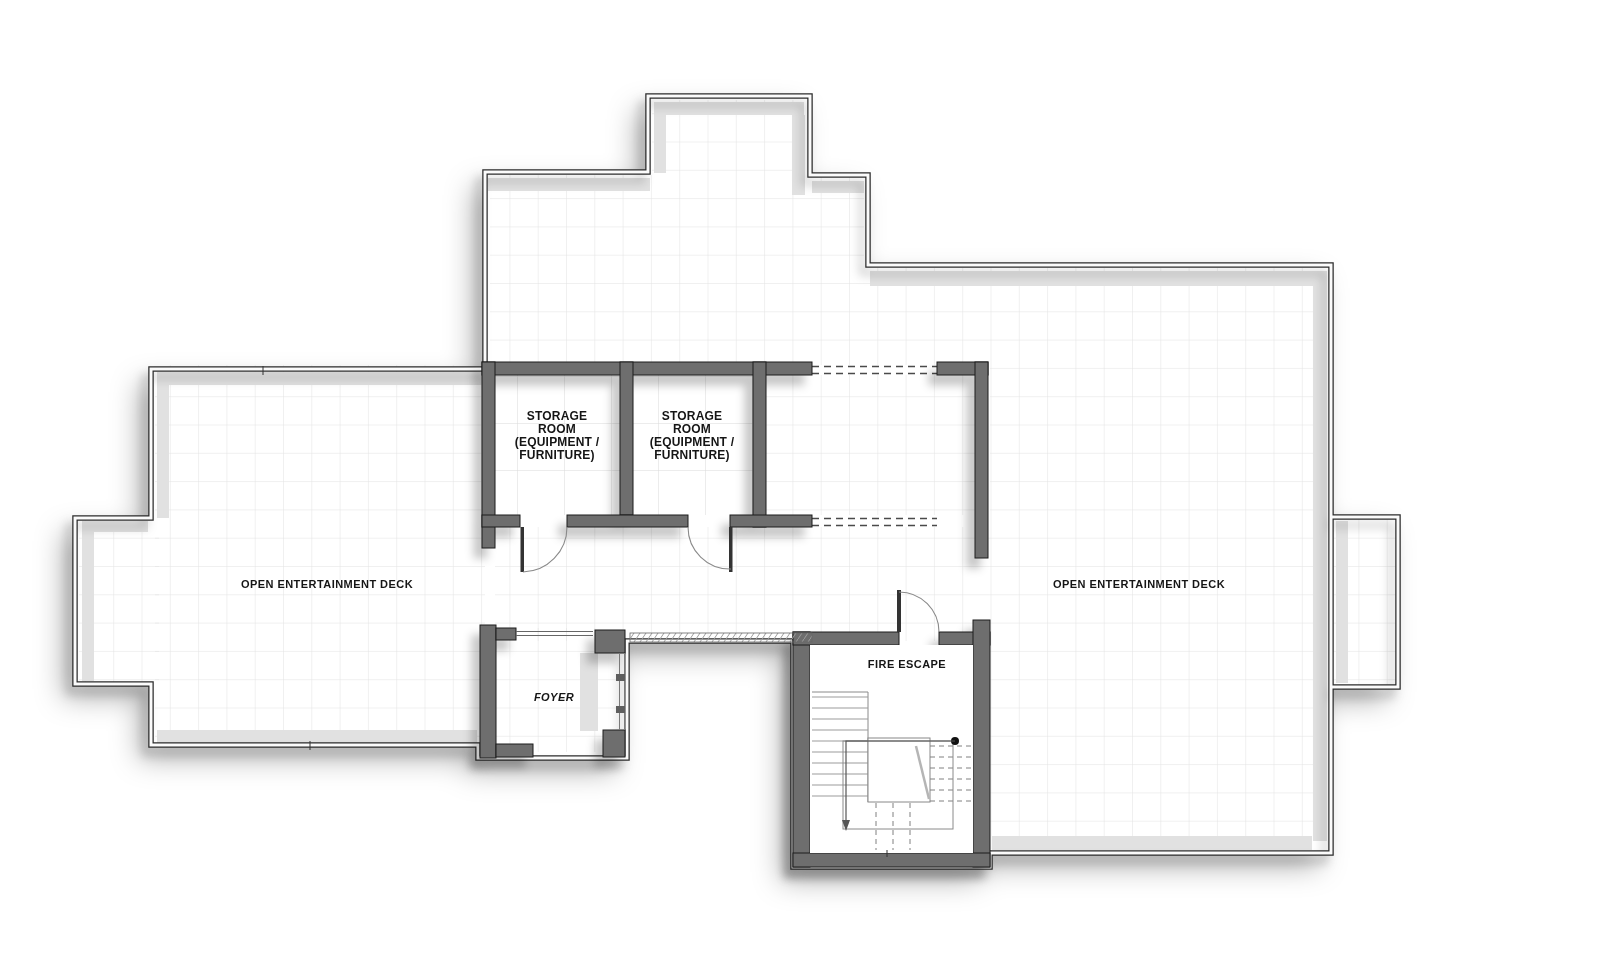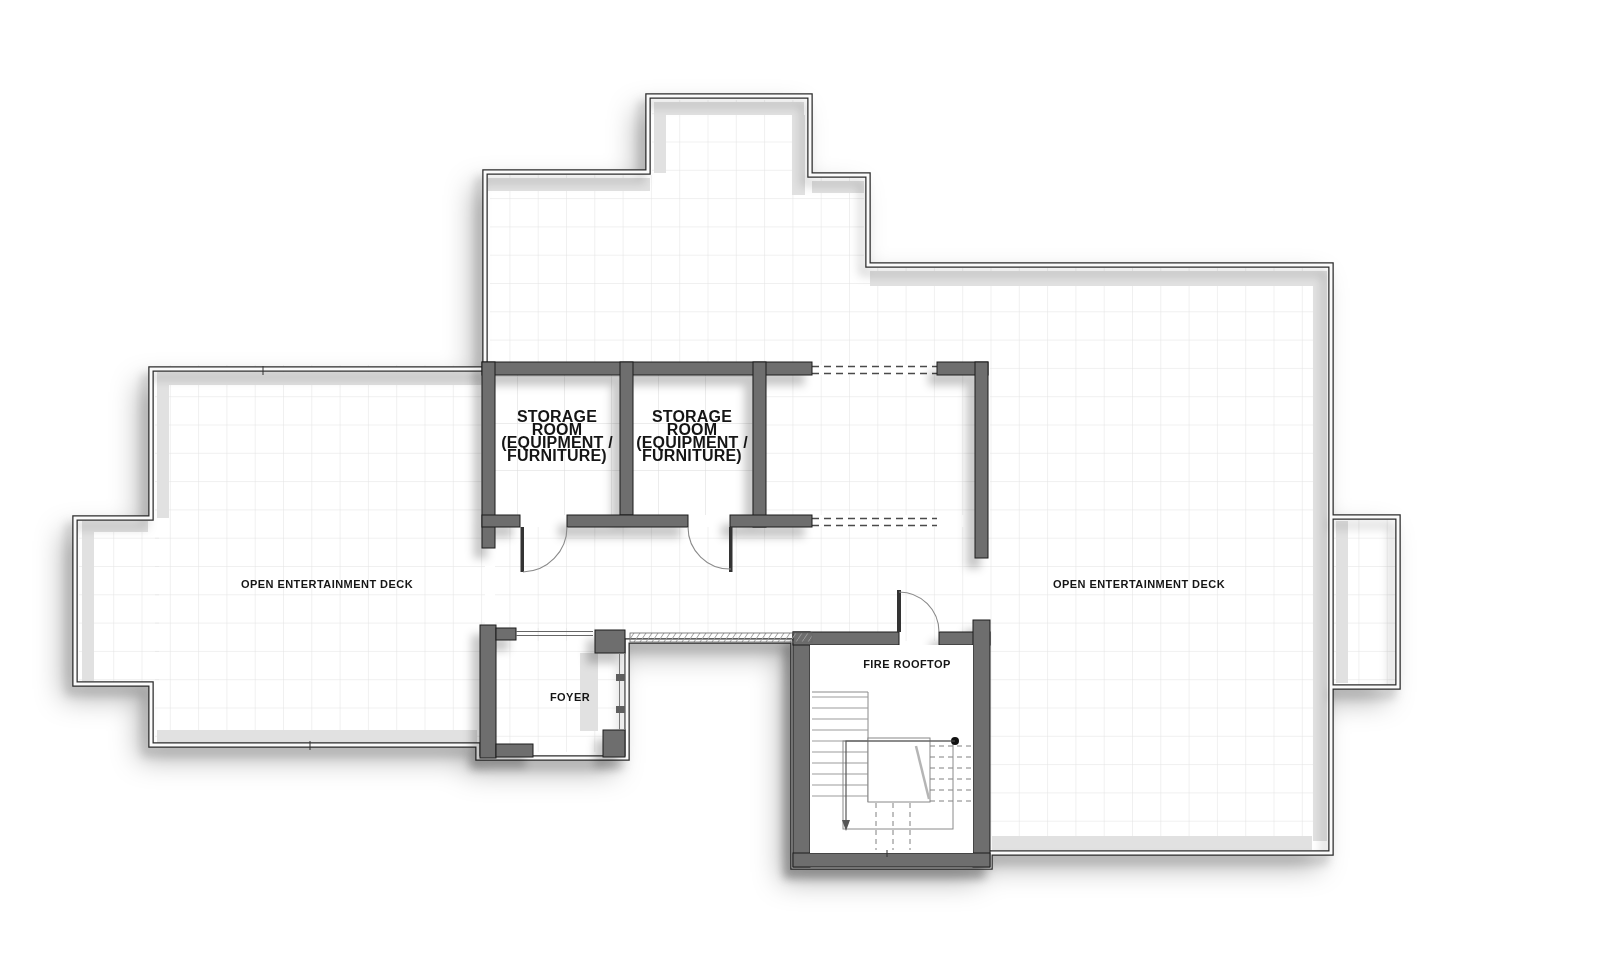--- a/index.html
+++ b/index.html
@@ -40,21 +40,21 @@
   
   .lbl{
     position:absolute;transform:translate(-50%,-50%);
     font-weight:bold;color:var(--text,#151515);white-space:nowrap;
     letter-spacing:.45px;
   }
   .lbl-deck{font-size:11px;text-align:center;}
   .lbl-room{
     position:absolute;transform:translateX(-50%);
     font-weight:bold;color:var(--text,#151515);
-    font-size:16px;line-height:13px;text-align:center;letter-spacing:.2px;
+    font-size:12px;line-height:13px;text-align:center;letter-spacing:.2px;
   }
   .lbl-small{font-size:11px;}
   .titleblock{position:absolute;left:1392px;top:44px;}
   .tb-title{font-size:15.5px;font-weight:bold;letter-spacing:.4px;color:#101010;}
   .tb-subwrap{margin-top:26px;}
   .tb-sub{font-size:15px;font-weight:normal;color:#3a3a3a;letter-spacing:.4px;line-height:19px;}
 </style>
 </head>
 <body>
 
@@ -194,18 +194,18 @@
     <div>FURNITURE)</div>
   </div>
 
   <div class="lbl-room" style="left:692px;top:410px;">
     <div>STORAGE</div>
     <div>ROOM</div>
     <div>(EQUIPMENT /</div>
     <div>FURNITURE)</div>
   </div>
 
-  <div class="lbl lbl-small" style="left:570px;top:697px;">FOYER</div>
-
-  <div class="lbl lbl-small" style="left:907px;top:664px;">FIRE ROOFTOP</div>
+  <div class="lbl lbl-small" style="left:554px;top:697px;font-style:italic;">FOYER</div>
+
+  <div class="lbl lbl-small" style="left:907px;top:664px;">FIRE ESCAPE</div>
 
 
 </div>
 
 </body></html>

